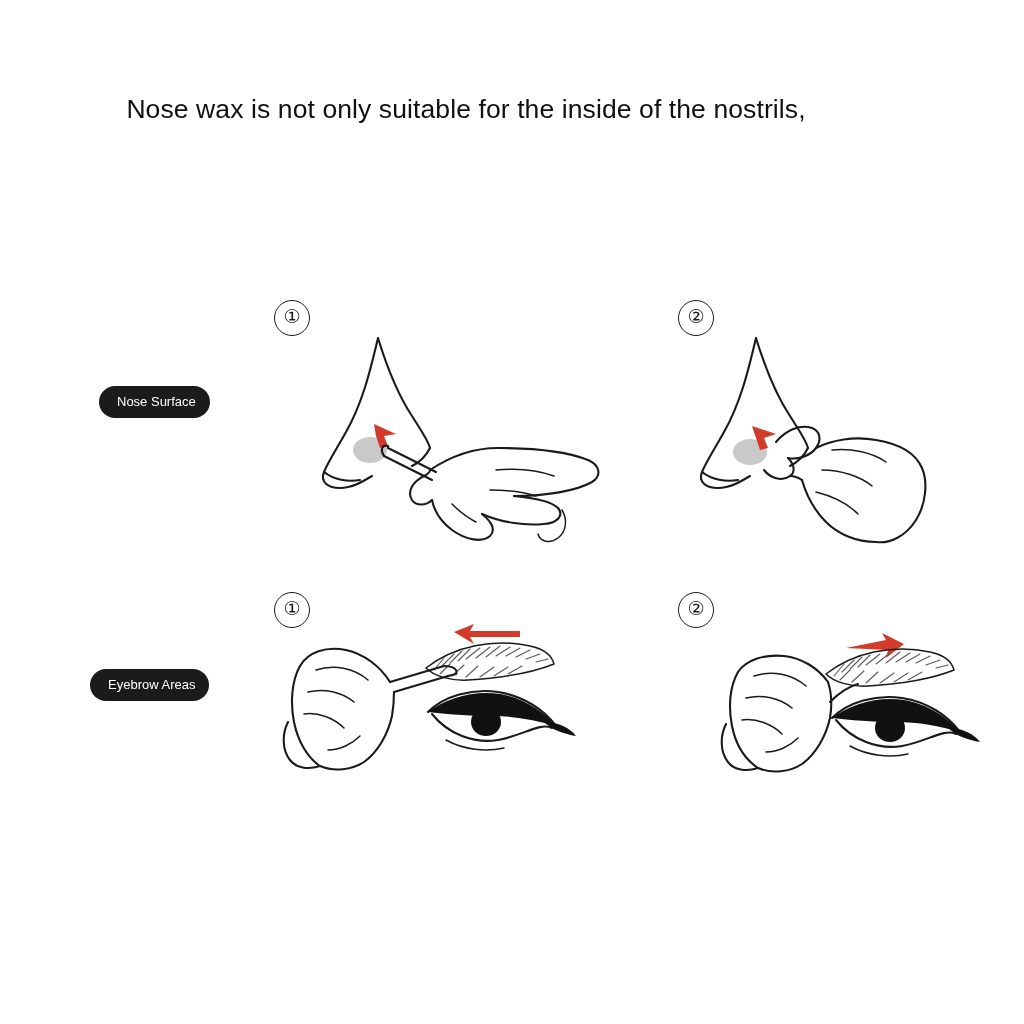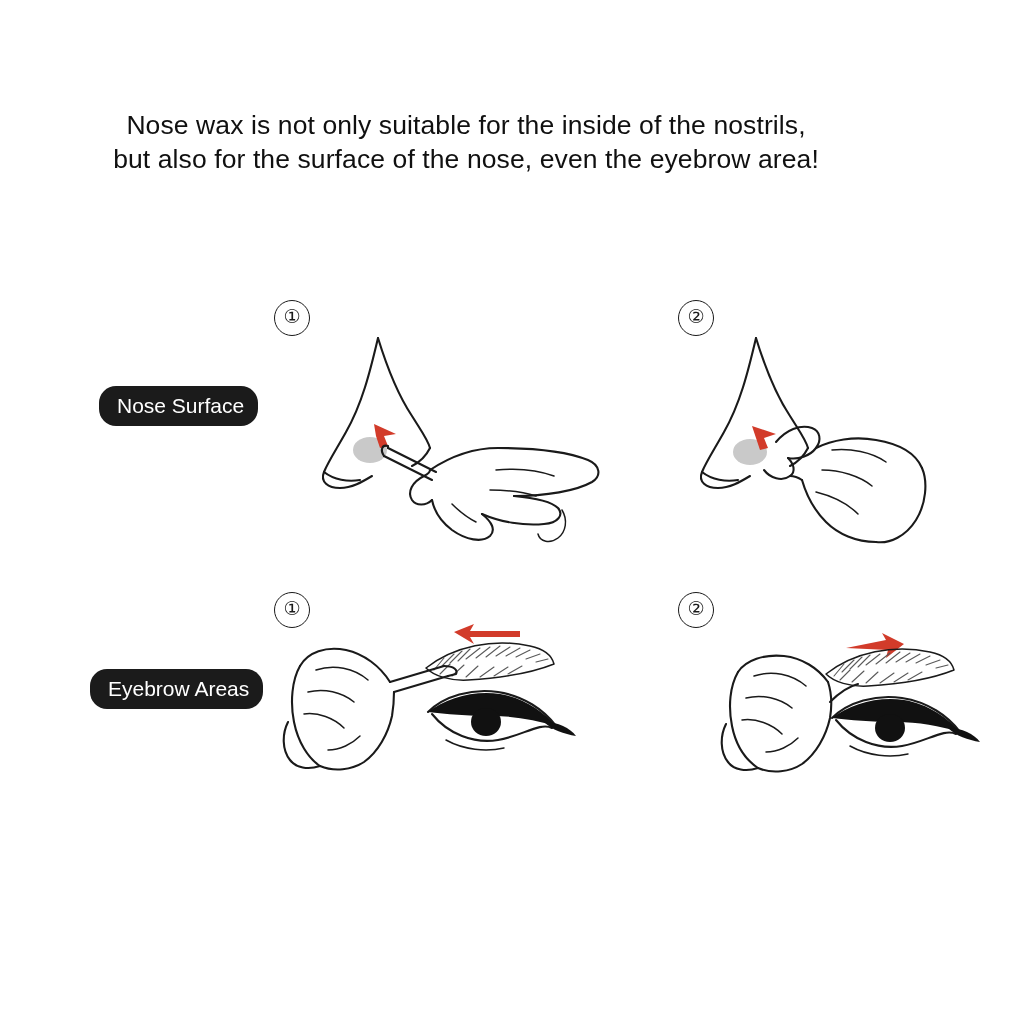--- a/index.html
+++ b/index.html
@@ -13,37 +13,37 @@
     position: relative;
     font-family: "Liberation Sans", sans-serif;
     color: #141414;
     overflow: hidden;
   }
 
   
   #headline {
     position: absolute;
     left: 0;
-    top: 108px;
+    top: 92px;
     width: 932px;
     text-align: center;
     font-size: 26.5px;
     line-height: 34px;
     letter-spacing: 0.1px;
     color: #101010;
   }
   #headline .line { display: block; white-space: nowrap; }
 
   
   .pill {
     position: absolute;
     background: #1b1b1b;
     color: #ffffff;
     border-radius: 17px;
-    font-size: 21px;
+    font-size: 13px;
     line-height: 1;
     padding: 9px 14px 10px 18px;
     white-space: nowrap;
   }
   #pill-nose   { left: 99px;  top: 386px; }
   #pill-brow   { left: 90px;  top: 669px; }
 
   
   .stepnum {
     position: absolute;
@@ -75,21 +75,20 @@
   .blk  { fill: #111111; stroke: none; }
   .gry  { fill: #c9c9c9; stroke: none; }
   .arrw { fill: #d23b2a; stroke: none; }
   .hair { fill: none; stroke: #5a5a5a; stroke-width: 1.1; stroke-linecap: round; }
 </style>
 </head>
 <body>
 
 <div id="headline">
   <span class="line">Nose wax is not only suitable for the inside of the nostrils,</span>
-  <span class="line">but also for the surface of the nose, even the eyebrow area!</span>
 </div>
 
 <div class="pill" id="pill-nose">Nose Surface</div>
 <div class="pill" id="pill-brow">Eyebrow Areas</div>
 
 <div class="stepnum" id="step-n1">①</div>
 <div class="stepnum" id="step-n2">②</div>
 <div class="stepnum" id="step-b1">①</div>
 <div class="stepnum" id="step-b2">②</div>
 

